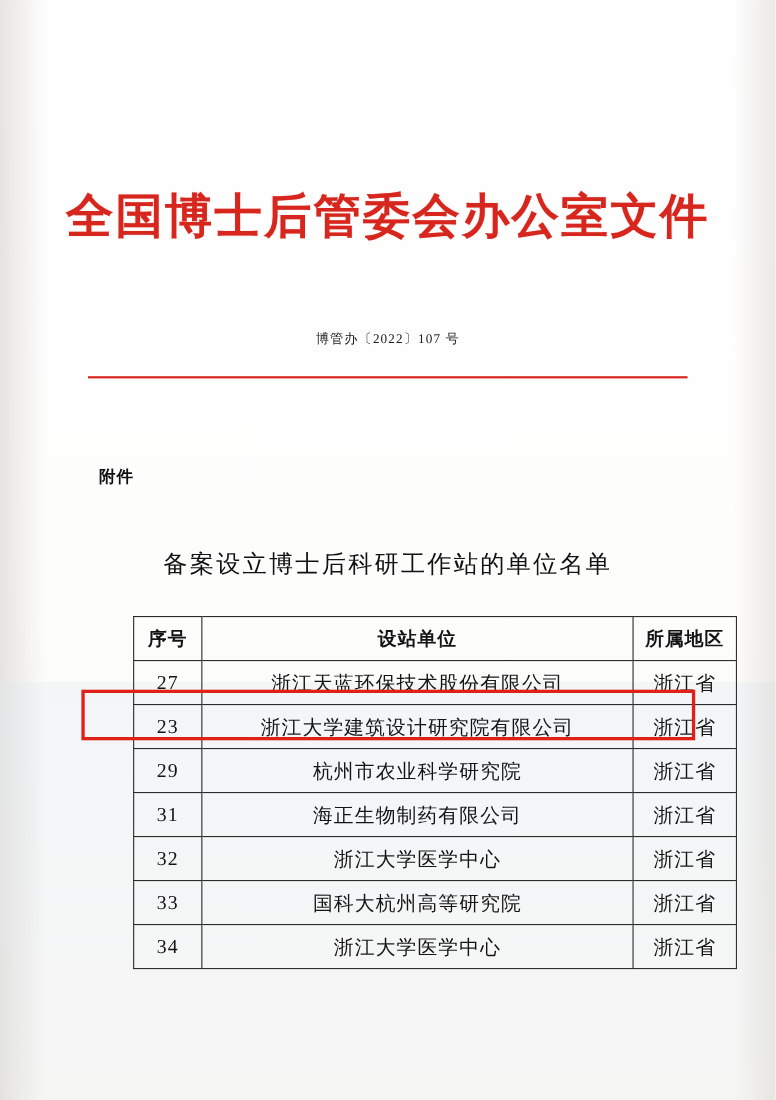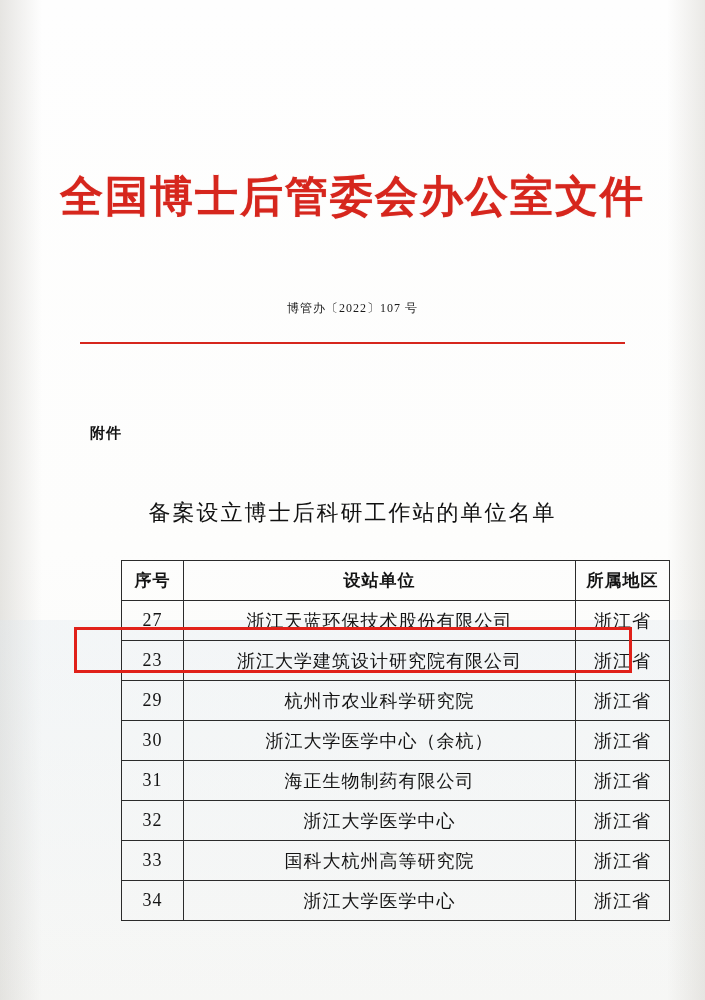--- a/index.html
+++ b/index.html
@@ -190,25 +190,20 @@
           <td>23</td>
           <td>浙江大学建筑设计研究院有限公司</td>
           <td>浙江省</td>
         </tr>
         <tr>
           <td>29</td>
           <td>杭州市农业科学研究院</td>
           <td>浙江省</td>
         </tr>
         <tr>
-          <td>30</td>
-          <td>浙江大学医学中心（余杭）</td>
-          <td>浙江省</td>
-        </tr>
-        <tr>
           <td>31</td>
           <td>海正生物制药有限公司</td>
           <td>浙江省</td>
         </tr>
         <tr>
           <td>32</td>
           <td>浙江大学医学中心</td>
           <td>浙江省</td>
         </tr>
         <tr>

